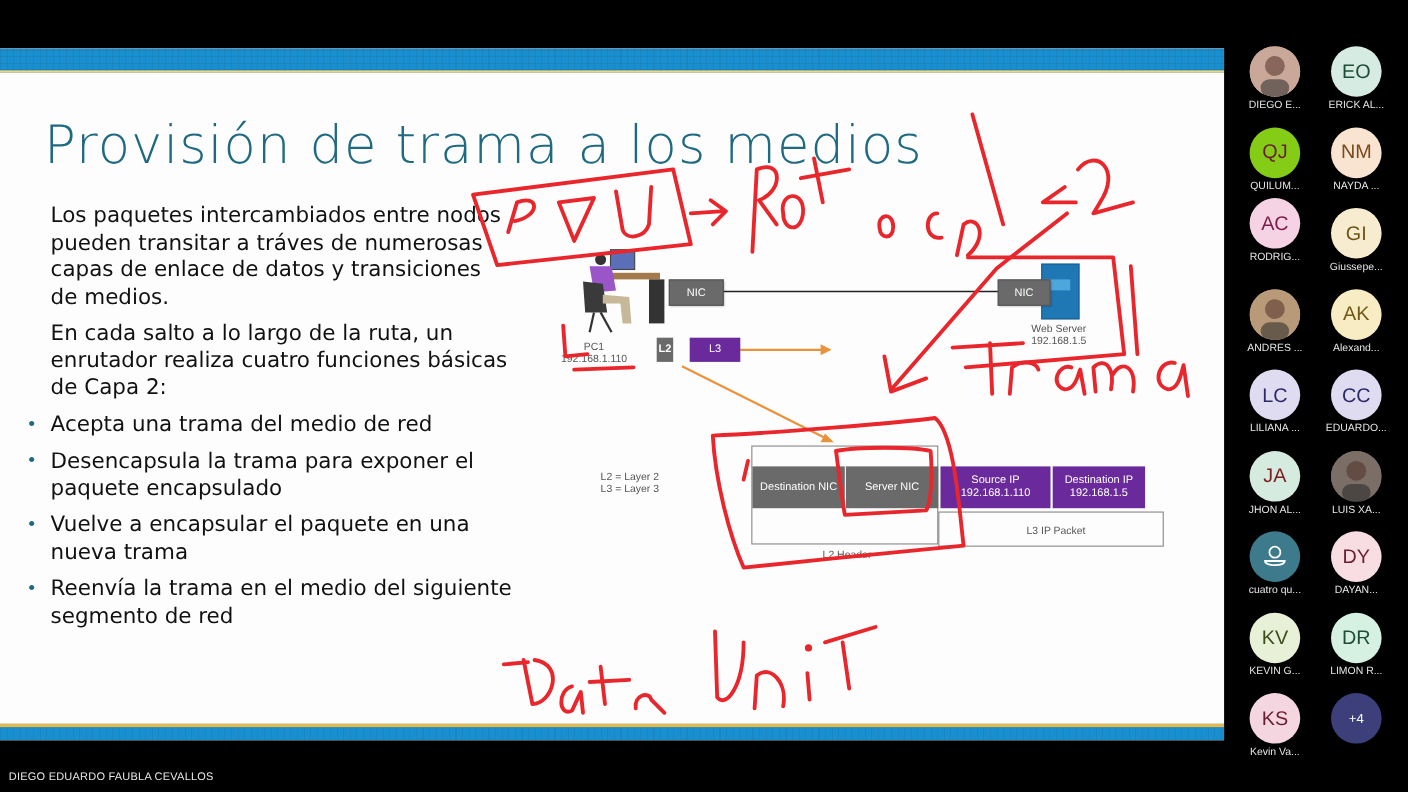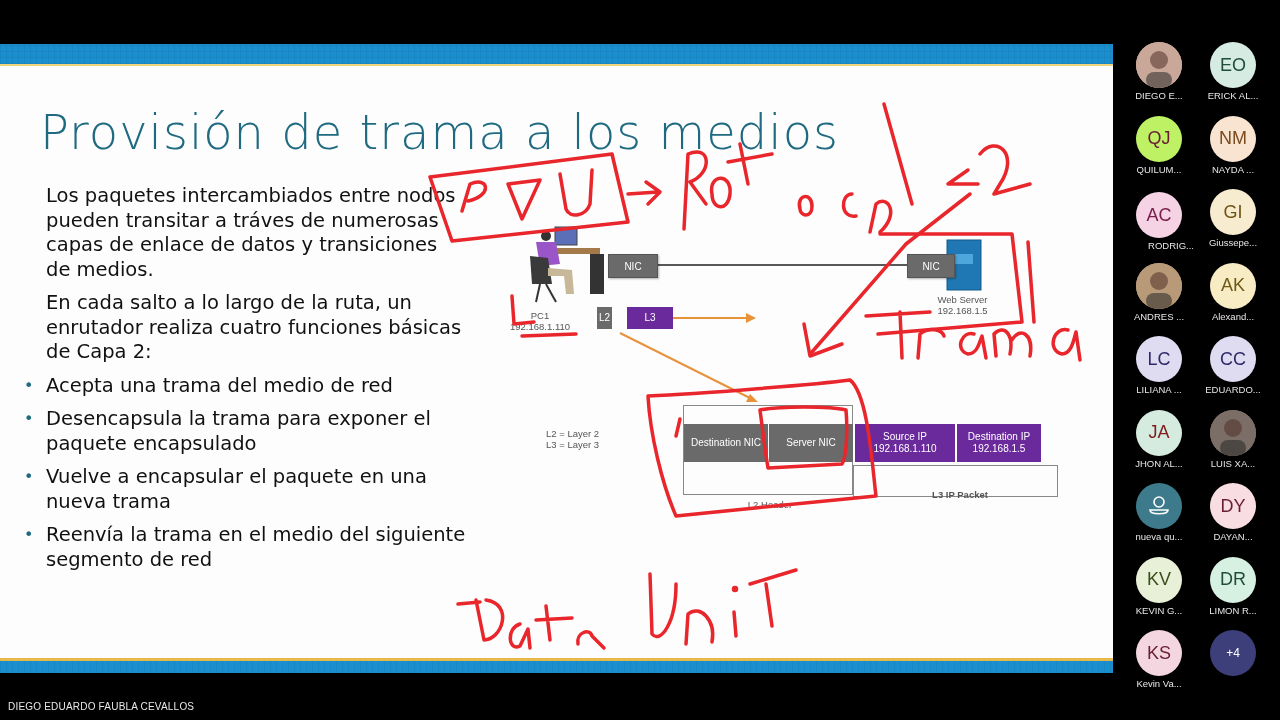--- a/index.html
+++ b/index.html
@@ -71,21 +71,21 @@
       <path d="M548 224 L572 226 L574 250 L566 250 L564 232 L548 232 Z" fill="#c8b89a"></path>
       <line x1="540" y1="240" x2="536" y2="258" stroke="#333" stroke-width="2"></line>
       <line x1="546" y1="240" x2="556" y2="258" stroke="#333" stroke-width="2"></line>
     </svg>
     <div class="nic" style="left:608px;top:210px;width:48px;height:22px;">NIC</div>
     <div class="label-sm" style="left:510px;top:266px;width:60px;">
       <div>PC1</div>
       <div>192.168.1.110</div>
     </div>
 
-    <div class="cell gray" style="left:597px;top:263px;width:15px;height:22px;">L2</div>
+    <div class="cell gray" style="left:597px;top:263px;width:15px;height:22px;font-weight:bold;">L2</div>
     <div class="cell purple" style="left:627px;top:263px;width:46px;height:22px;">L3</div>
 
     <svg class="ann" width="1113" height="629">
       <rect x="947" y="196" width="34" height="50" fill="#1f78b4" stroke="#125a8a"></rect>
       <rect x="953" y="210" width="20" height="10" fill="#4da6dc"></rect>
     </svg>
     <div class="nic" style="left:907px;top:210px;width:46px;height:22px;">NIC</div>
     <div class="label-sm" style="left:925px;top:250px;width:75px;">
       <div>Web Server</div>
       <div>192.168.1.5</div>
@@ -102,21 +102,21 @@
     <div class="cell gray" style="left:769px;top:380px;width:84px;height:38px;">Server NIC</div>
     <div class="cell purple" style="left:855px;top:380px;width:100px;height:38px;">
       <div>Source IP</div>
       <div>192.168.1.110</div>
     </div>
     <div class="cell purple" style="left:957px;top:380px;width:84px;height:38px;">
       <div>Destination IP</div>
       <div>192.168.1.5</div>
     </div>
     <div class="label-sm" style="left:730px;top:455px;width:80px;">L2 Header</div>
-    <div class="label-sm" style="left:915px;top:445px;width:90px;font-weight:bold;">L3 IP Packet</div>
+    <div class="label-sm" style="left:915px;top:433px;width:90px;">L3 IP Packet</div>
   </div>
 
   <svg class="ann" width="1113" height="629" fill="none" stroke="#e8262b" stroke-width="3.5" stroke-linecap="round" stroke-linejoin="round">
 
     <path d="M430 133 L612 110 L628 178 L452 197 Z"></path>
 
     <path d="M462 167 L470 140 C490 132 492 152 468 157"></path>
 
     <path d="M508 140 L522 175 L540 136 Z"></path>
 
@@ -178,28 +178,28 @@
           <rect x="10" y="30" width="26" height="16" rx="8" fill="rgba(40,40,40,0.55)"></rect>
         </svg>
       </div>
       <div class="nm">DIEGO E...</div>
     </div>
     <div class="tile" style="left: 85px; top: 42px;">
       <div class="av" style="background: rgb(214, 235, 226); color: rgb(31, 77, 58);">EO</div>
       <div class="nm">ERICK AL...</div>
     </div>
     <div class="tile" style="left: 11px; top: 115.5px;">
-      <div class="av" style="background: #bef264; color: rgb(106, 29, 50);">QJ</div>
+      <div class="av" style="background: #84cc16; color: rgb(106, 29, 50);">QJ</div>
       <div class="nm">QUILUM...</div>
     </div>
     <div class="tile" style="left: 85px; top: 115.5px;">
       <div class="av" style="background: rgb(249, 228, 210); color: rgb(122, 74, 28);">NM</div>
       <div class="nm">NAYDA ...</div>
     </div>
-    <div class="tile" style="left: 11px; top: 192px; text-align: right;">
+    <div class="tile" style="left: 11px; top: 180px;">
       <div class="av" style="background: rgb(245, 211, 228); color: rgb(122, 29, 74);">AC</div>
       <div class="nm">RODRIG...</div>
     </div>
     <div class="tile" style="left: 85px; top: 189px;">
       <div class="av" style="background: rgb(248, 236, 208); color: rgb(110, 84, 20);">GI</div>
       <div class="nm">Giussepe...</div>
     </div>
     <div class="tile" style="left: 11px; top: 262.5px;">
       <div class="av" style="background: rgb(184, 154, 120); color: rgb(51, 51, 51);">
         <svg width="46" height="46">
@@ -236,21 +236,21 @@
       </div>
       <div class="nm">LUIS XA...</div>
     </div>
     <div class="tile" style="left: 11px; top: 483px;">
       <div class="av" style="background: rgb(61, 122, 140); color: rgb(255, 255, 255);">
         <svg width="26" height="26" viewBox="0 0 26 26" fill="none" stroke="#fff" stroke-width="1.6">
           <circle cx="13" cy="9" r="5"></circle>
           <path d="M4 17 L22 17 C22 22 4 22 4 17 Z"></path>
         </svg>
       </div>
-      <div class="nm">nueva qu...</div>
+      <div class="nm">cuatro qu...</div>
     </div>
     <div class="tile" style="left: 85px; top: 483px;">
       <div class="av" style="background: rgb(248, 221, 226); color: rgb(106, 29, 50);">DY</div>
       <div class="nm">DAYAN...</div>
     </div>
     <div class="tile" style="left: 11px; top: 556.5px;">
       <div class="av" style="background: rgb(232, 240, 216); color: rgb(58, 77, 26);">KV</div>
       <div class="nm">KEVIN G...</div>
     </div>
     <div class="tile" style="left: 85px; top: 556.5px;">

